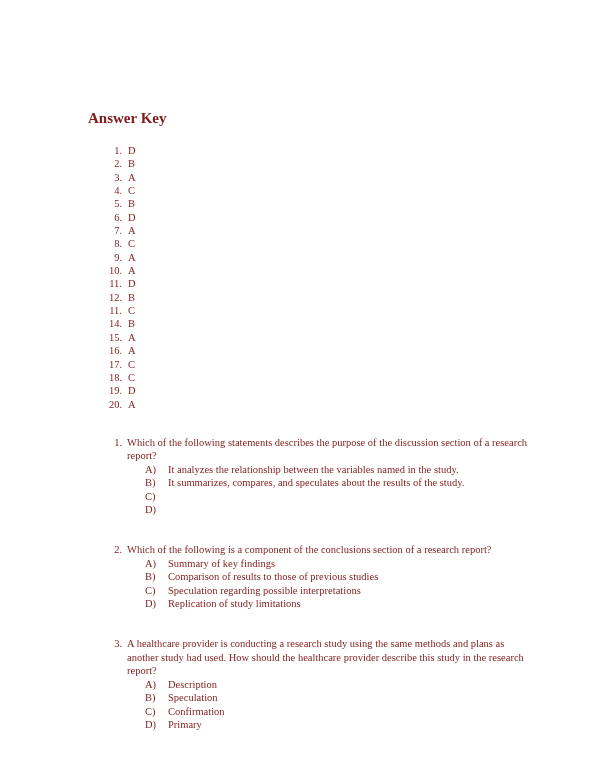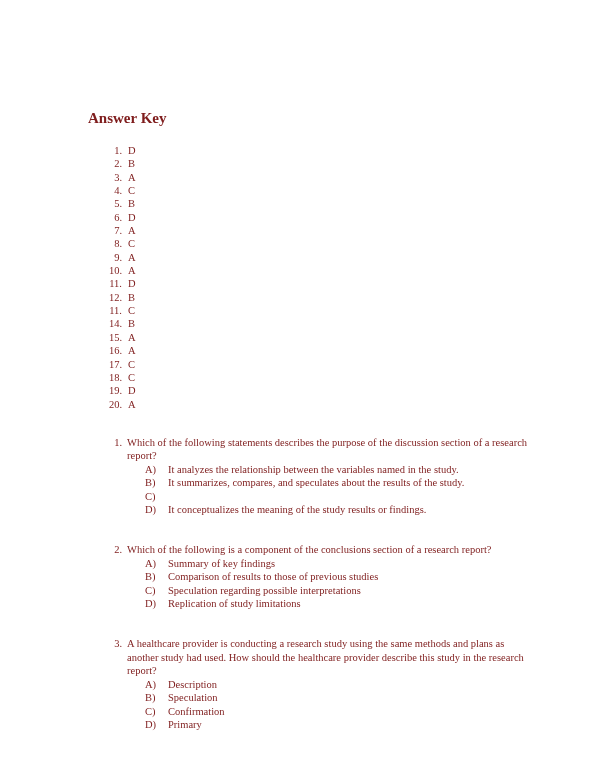--- a/index.html
+++ b/index.html
@@ -178,21 +178,20 @@
       </div>
       <div class="option">
         <span class="opt-letter">B)</span>
         <div class="opt-text">It summarizes, compares, and speculates about the results of the study.</div>
       </div>
       <div class="option">
         <span class="opt-letter">C)</span>
       </div>
       <div class="option">
         <span class="opt-letter">D)</span>
-        <div class="opt-text">It conceptualizes the meaning of the study results or findings.</div>
       </div>
     </div>
 
     <div class="question">
       <div class="q-head">
         <span class="q-num">2.</span>
         <div class="q-text">Which of the following is a component of the conclusions section of a research report?</div>
       </div>
       <div class="option">
         <span class="opt-letter">A)</span>

